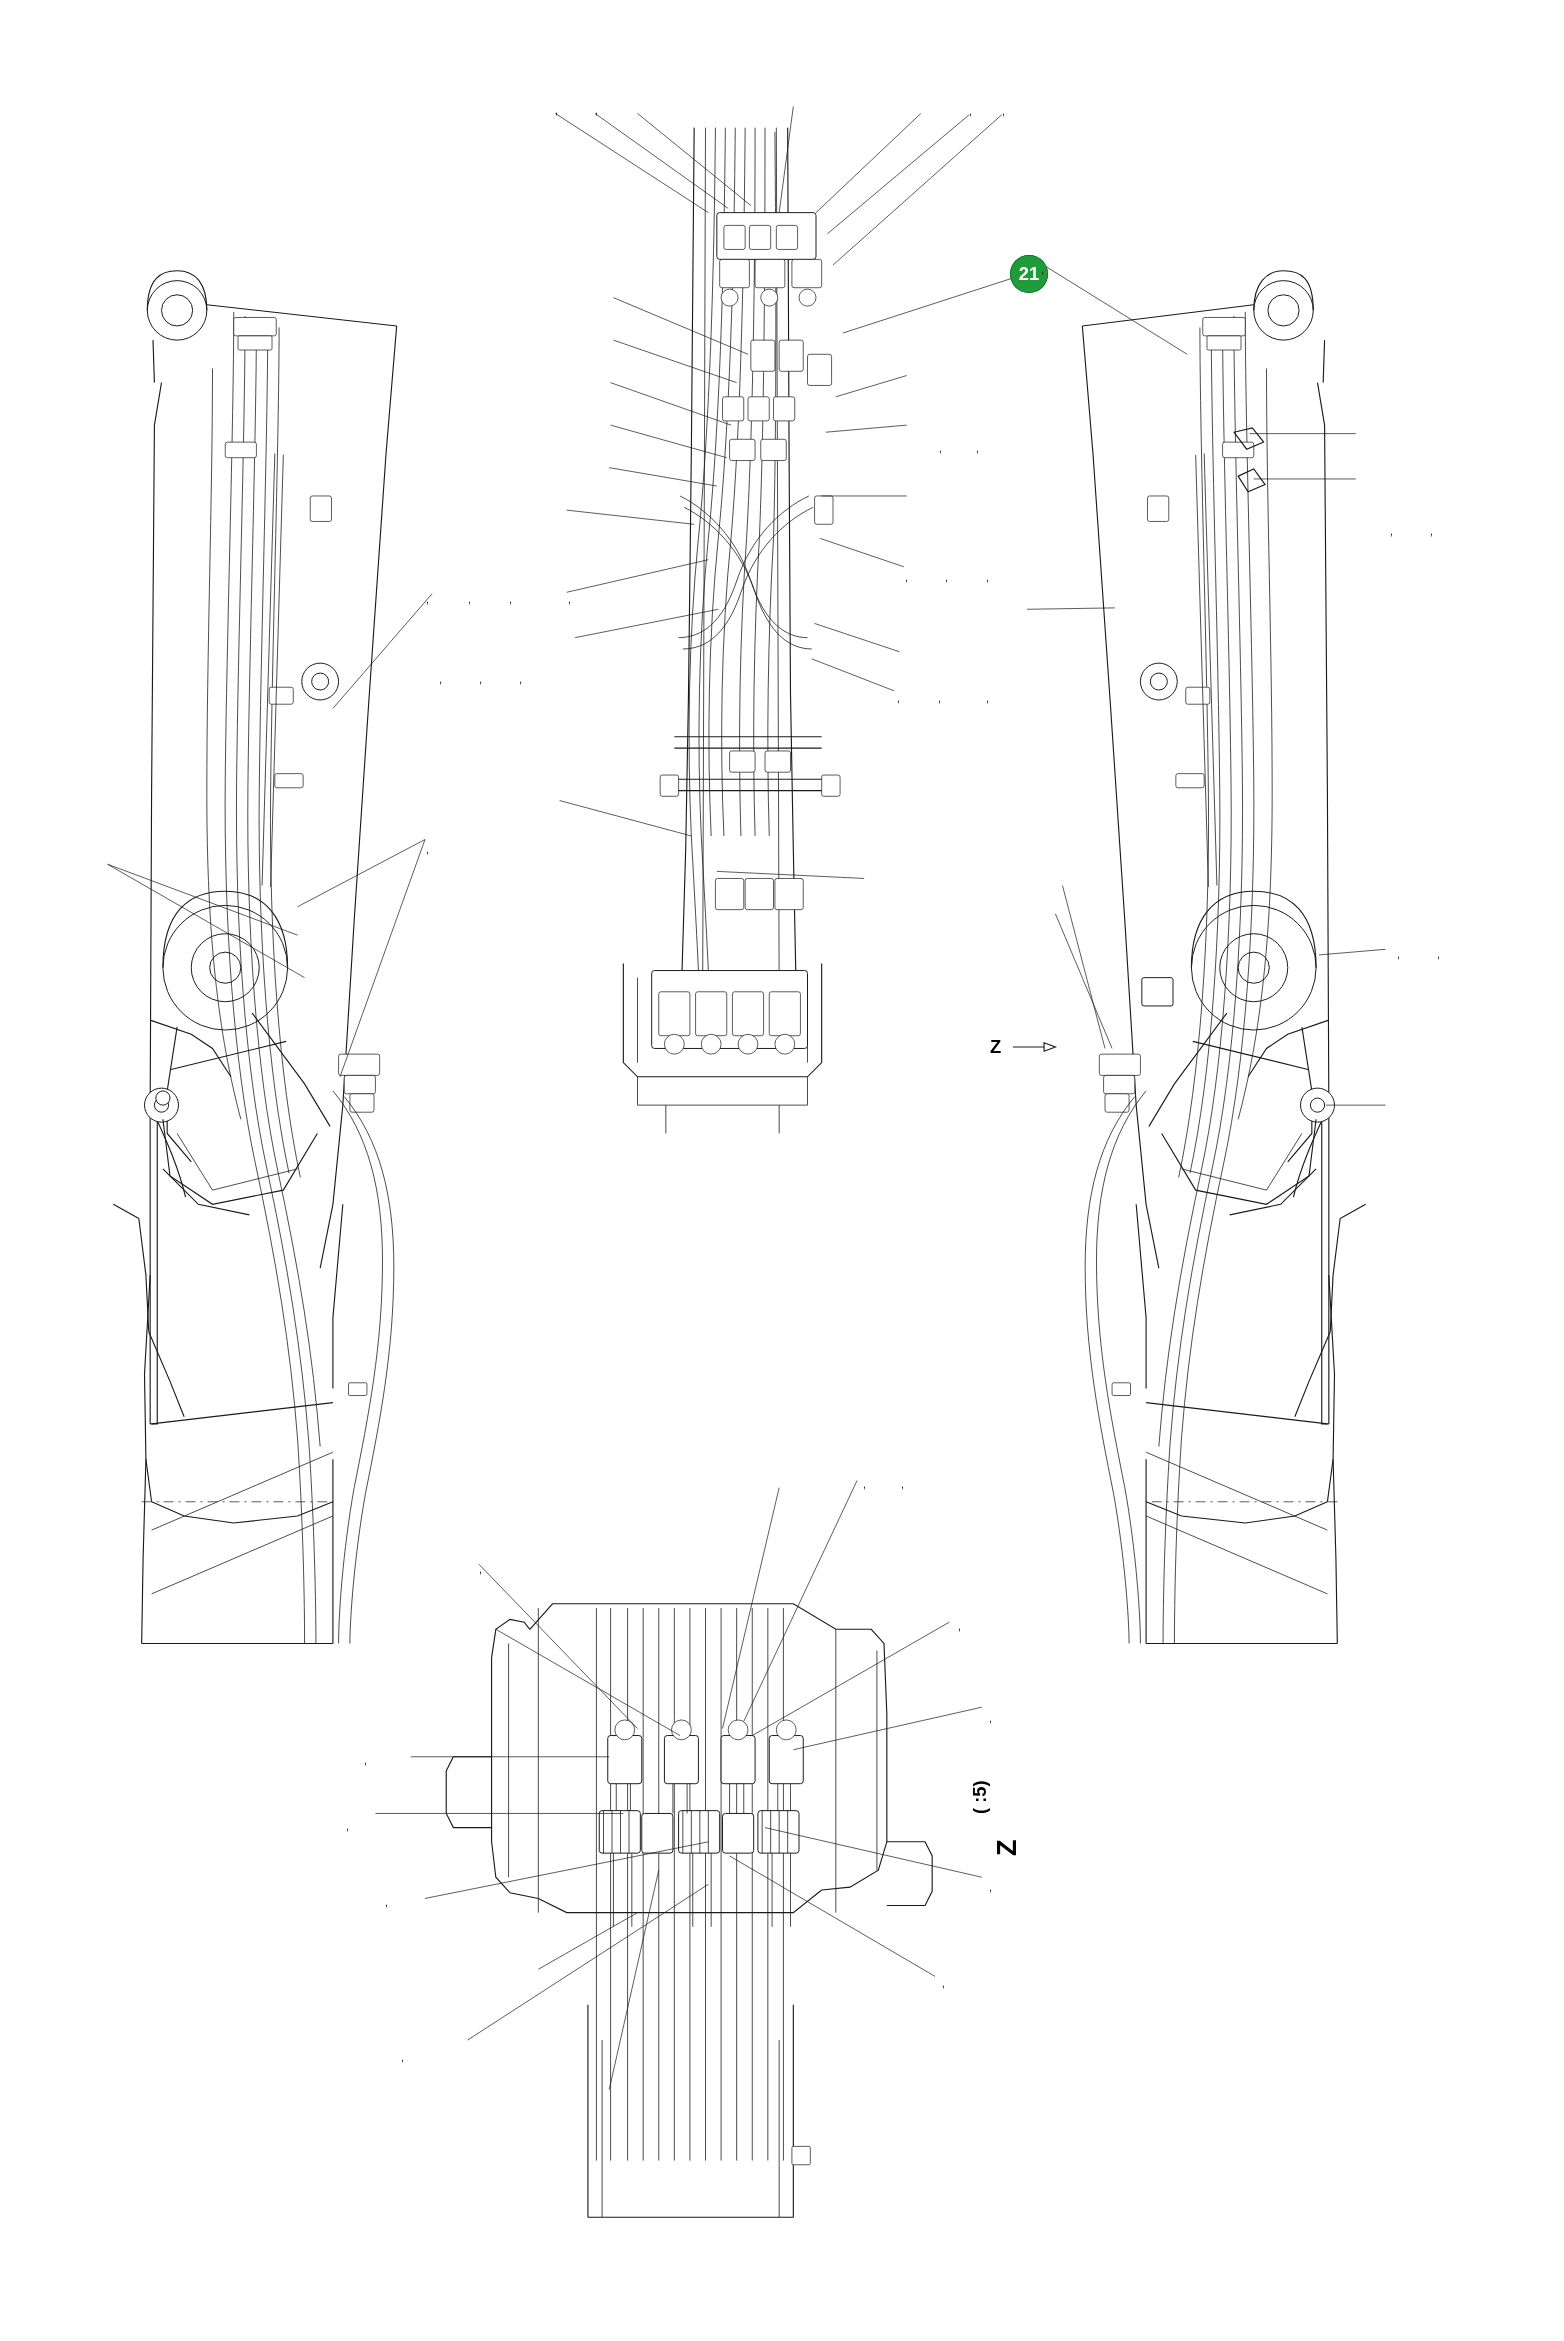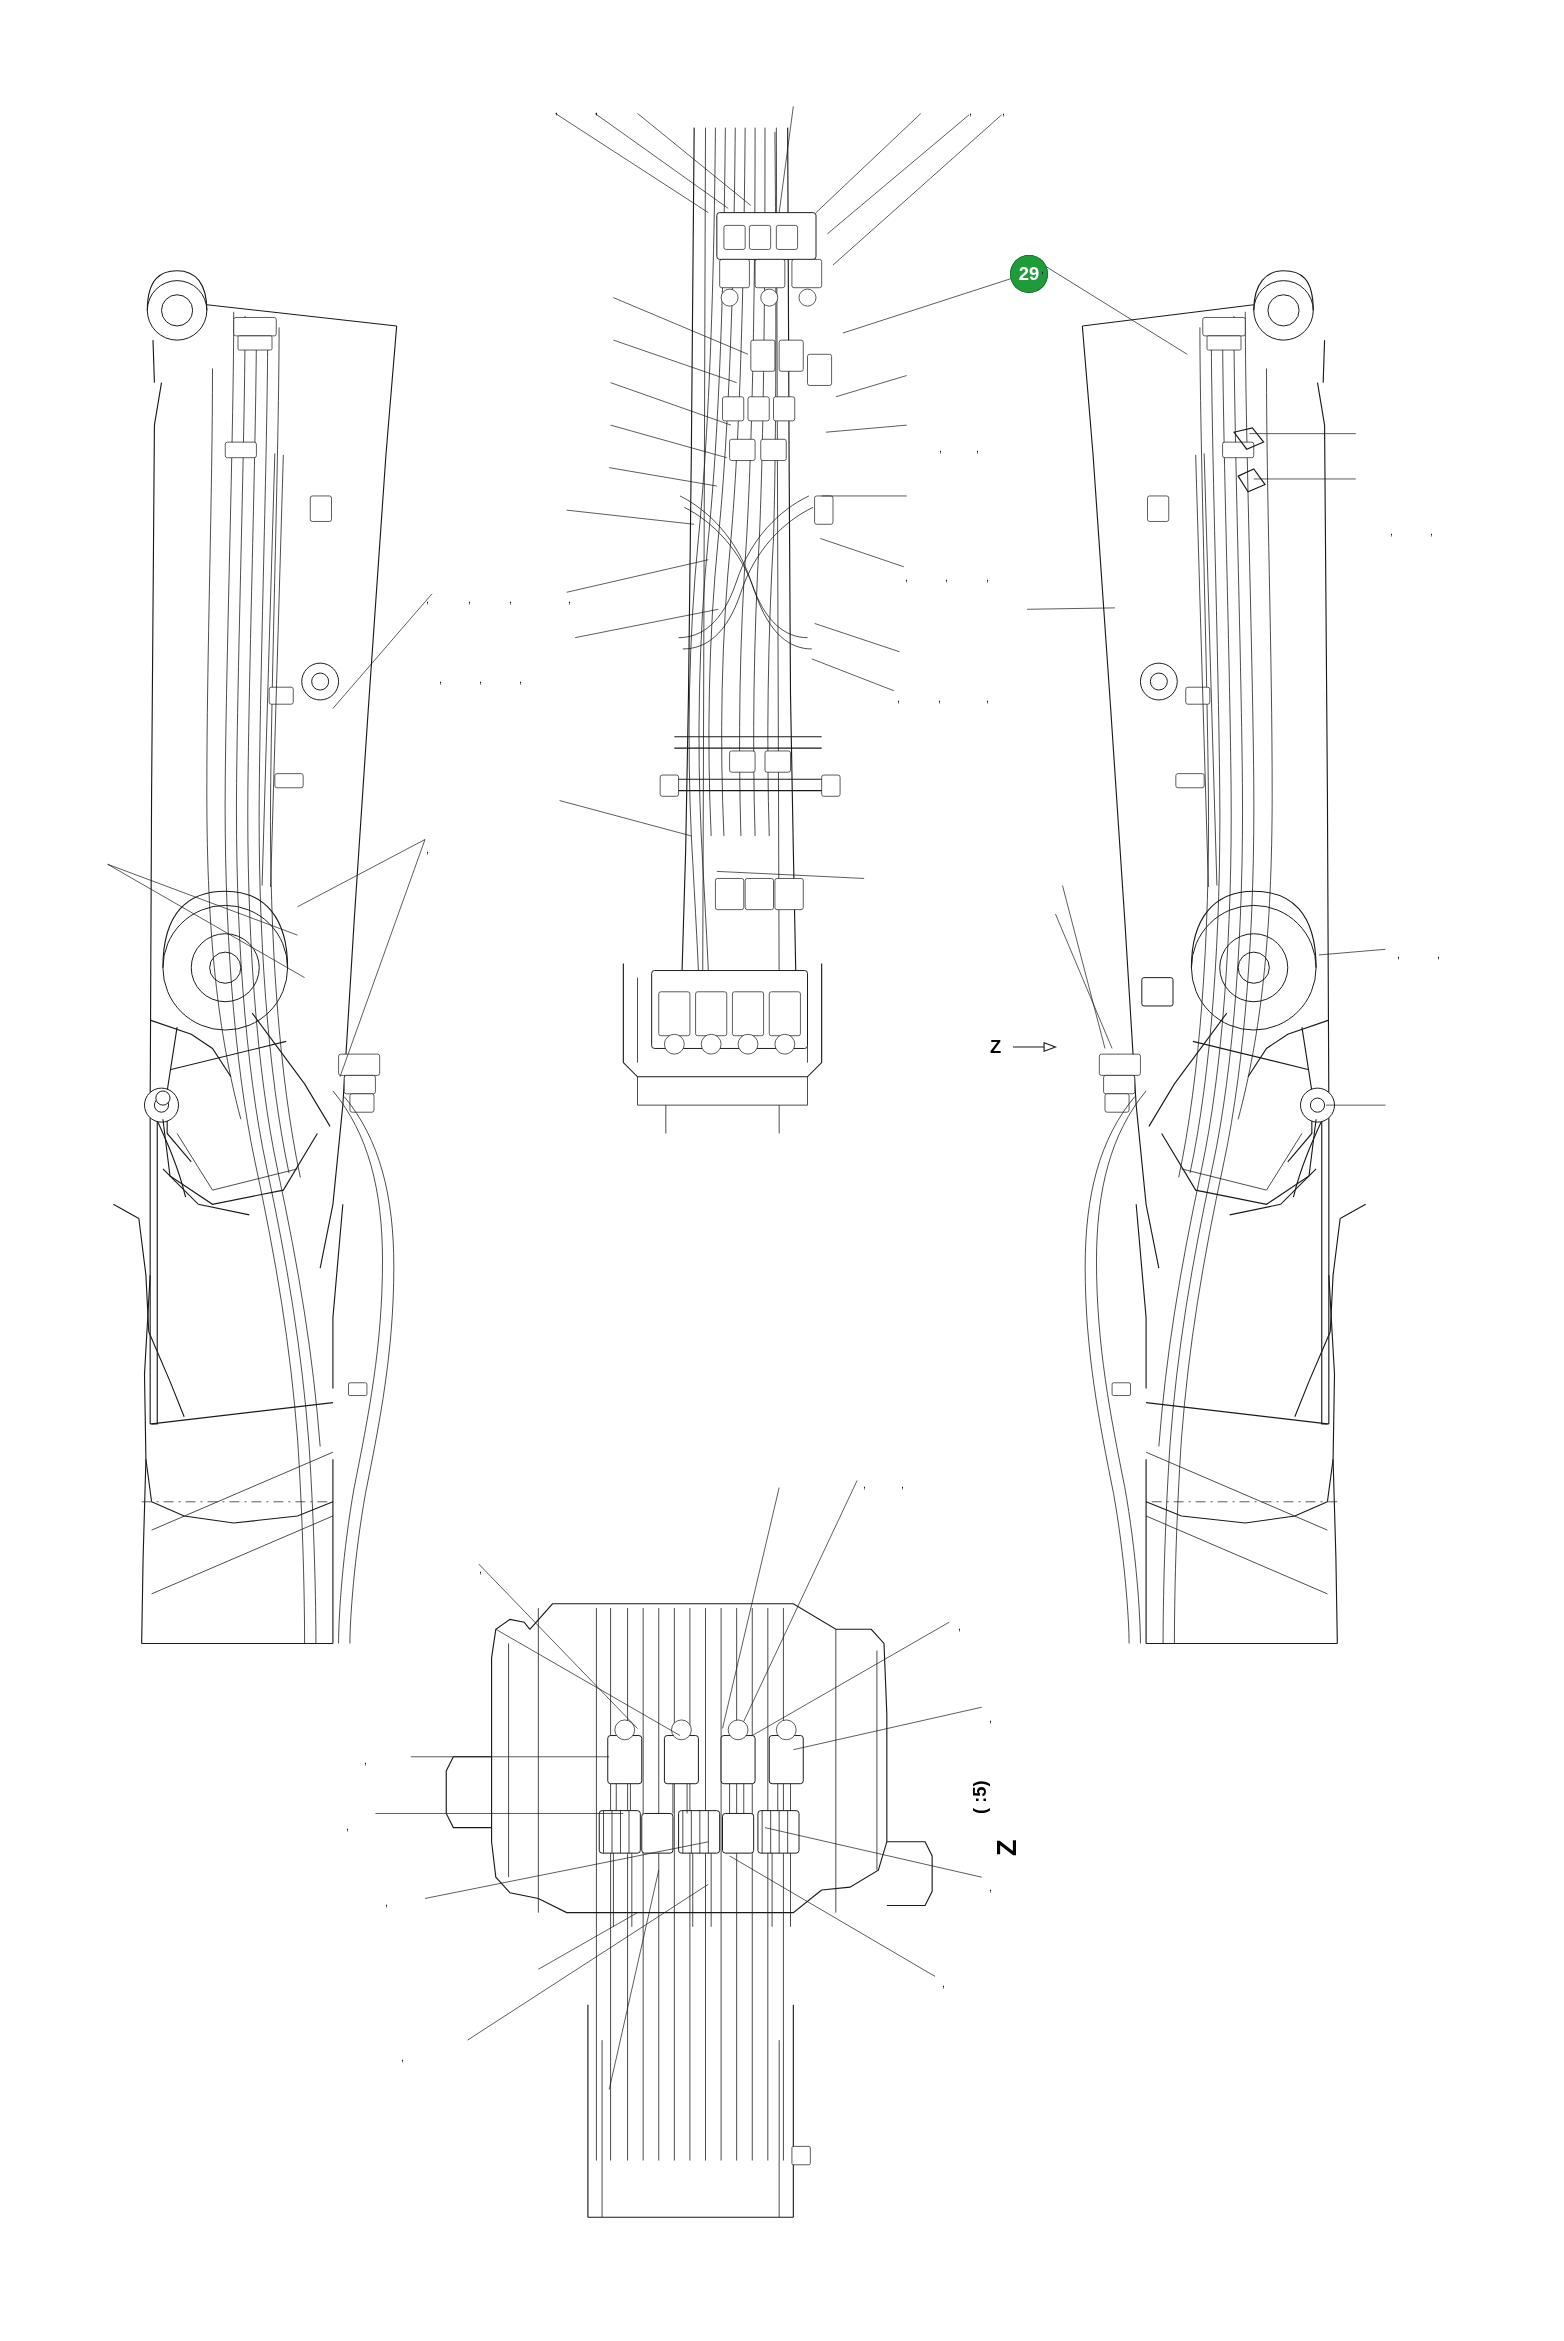--- a/index.html
+++ b/index.html
@@ -412,21 +412,21 @@
       <path class="ln-l" d="M1386 2650 L1080 2580"></path>
       <path class="ln-l" d="M600 2680 L1000 2600"></path>
       <path class="ln-l" d="M1320 2790 L1030 2620"></path>
       <path class="ln-l" d="M660 2880 L1000 2660"></path>
       <path class="ln-l" d="M760 2780 L900 2700"></path>
       <path class="ln-l" d="M860 2950 L930 2640"></path>
     </g>
 
   </svg>
 
-  <div class="badge" style="left:1010px; top:255px;">29</div>
+  <div class="badge" style="left:1010px; top:255px;">21</div>
 
   <div class="view-label rot90" style="left:992px; top:1856px; font-size:27px;">
     <span>Z</span>
   </div>
   <div class="view-label rot90" style="left:969px; top:1814px; font-size:18.4px;">
     <span>( :5)</span>
   </div>
 
   <div class="z-arrow-label" style="left:990px; top:1036px;">Z</div>
 

